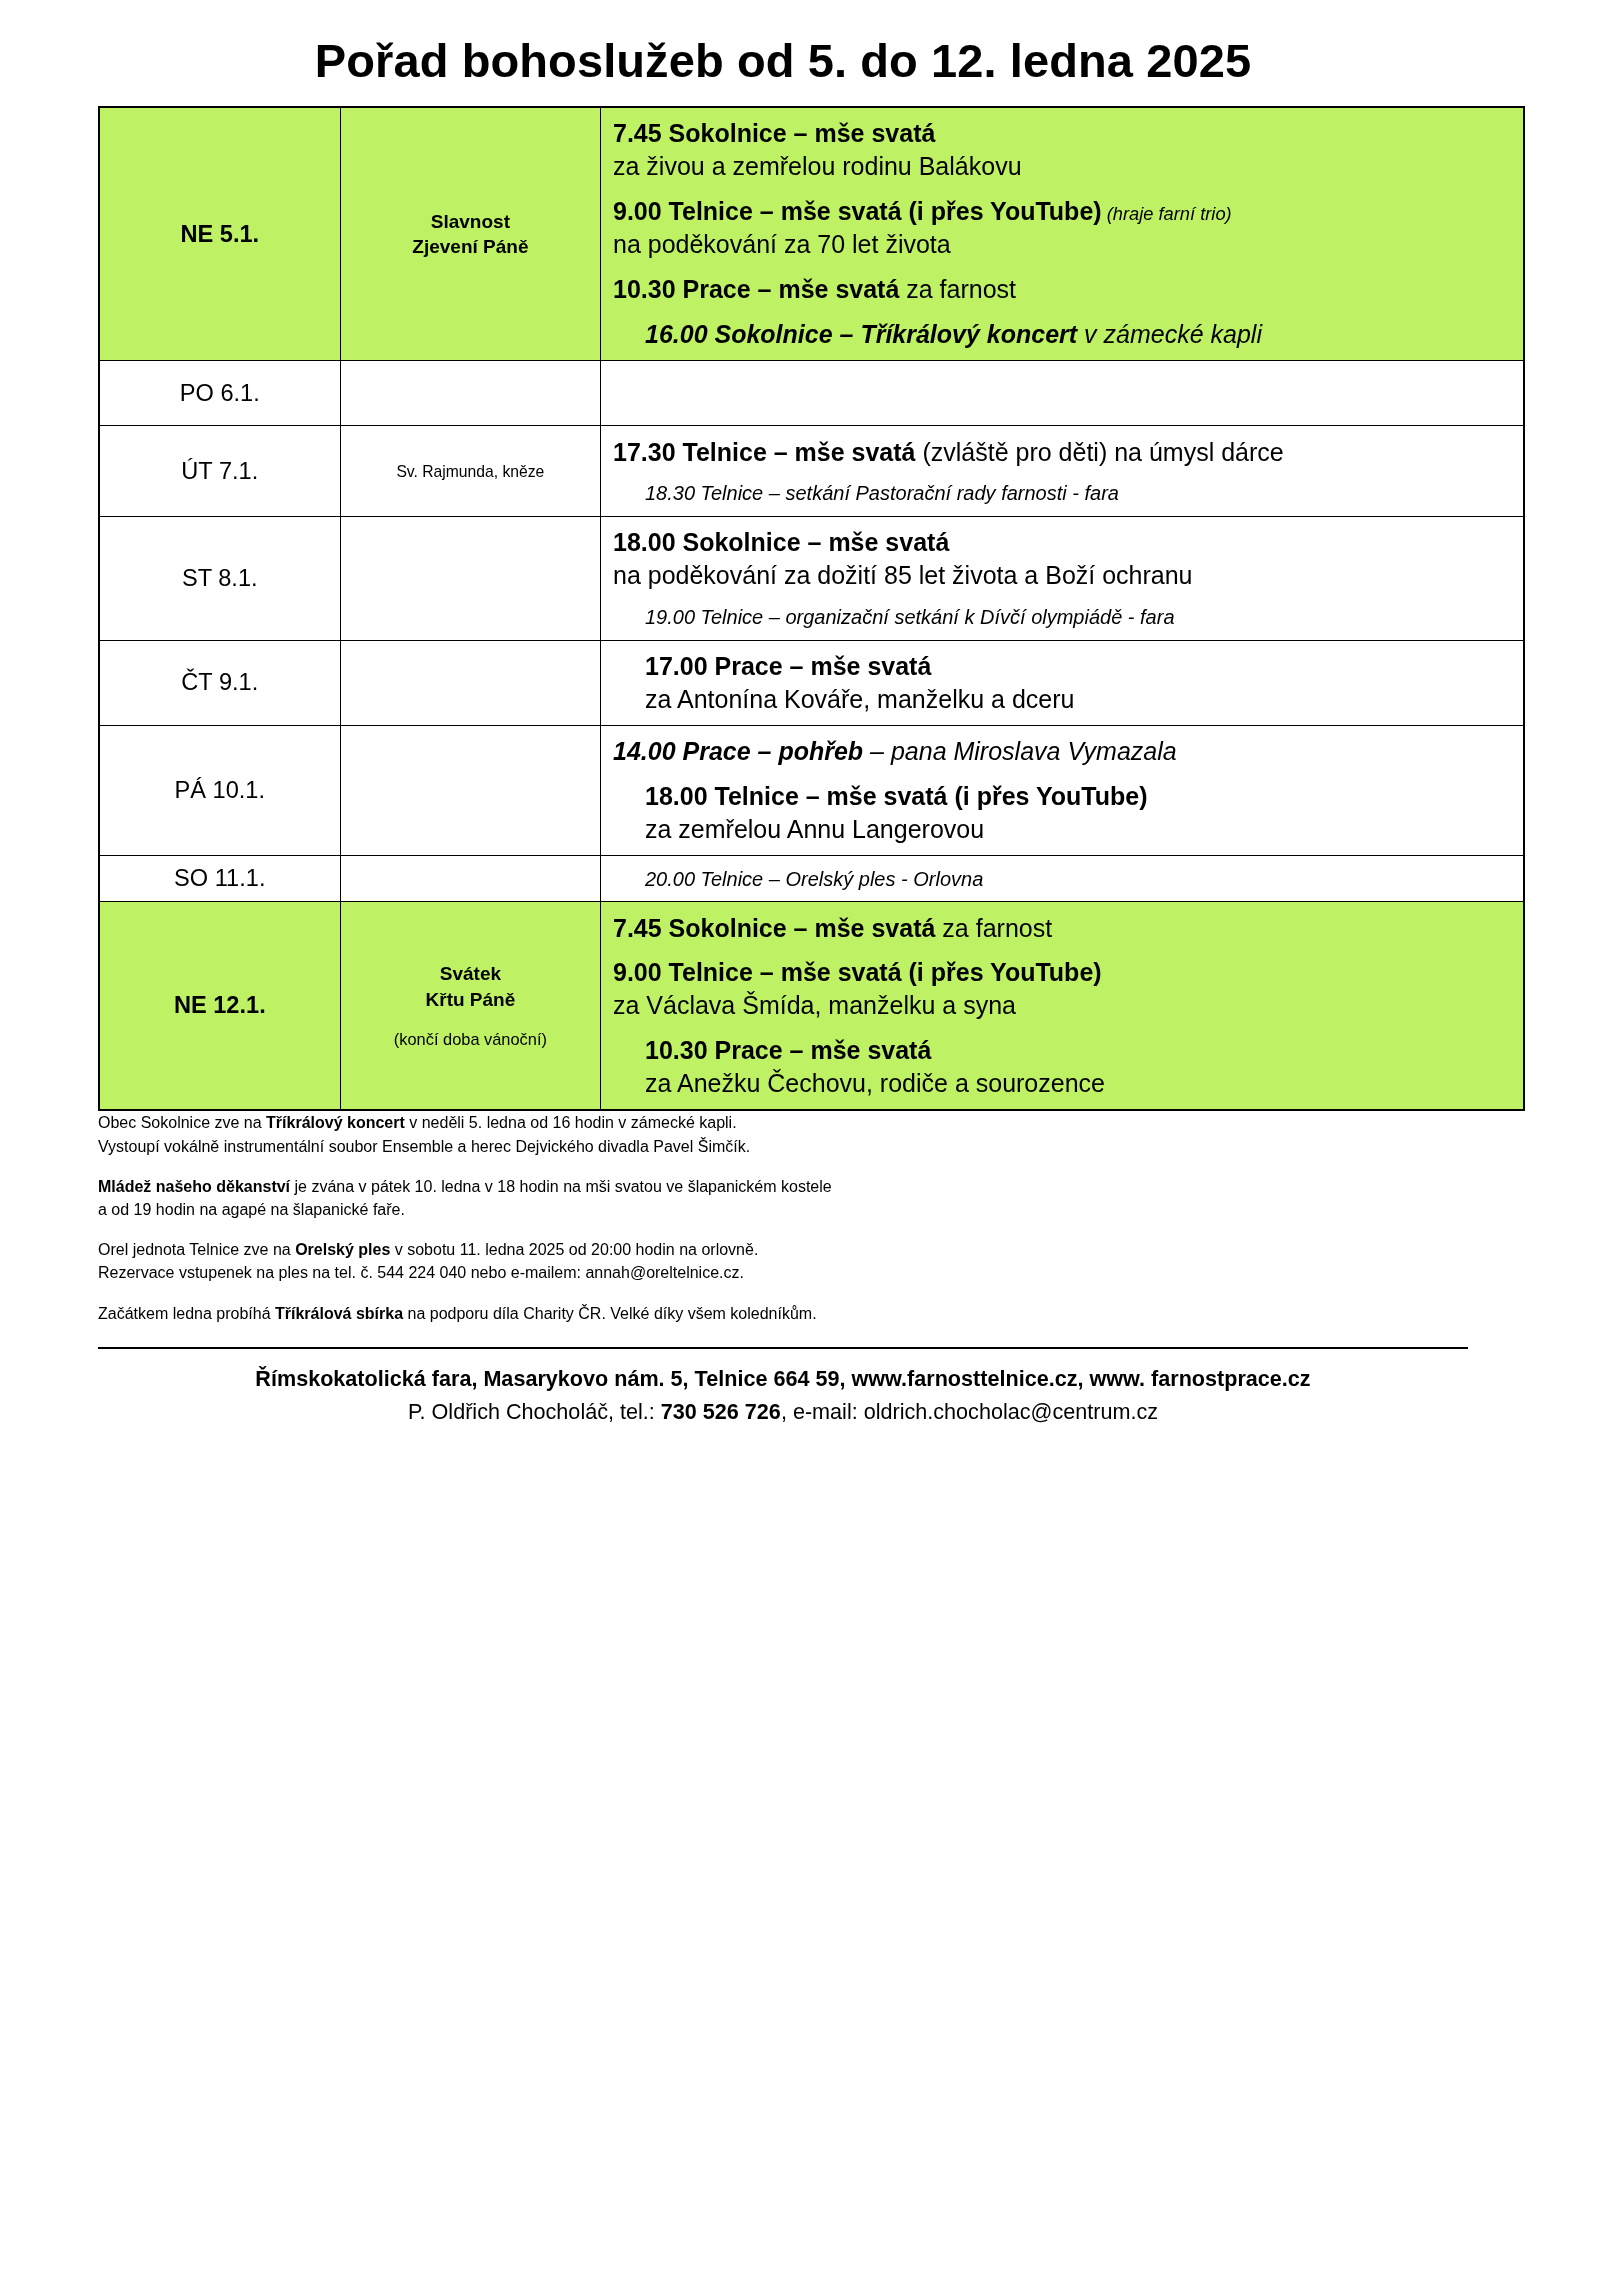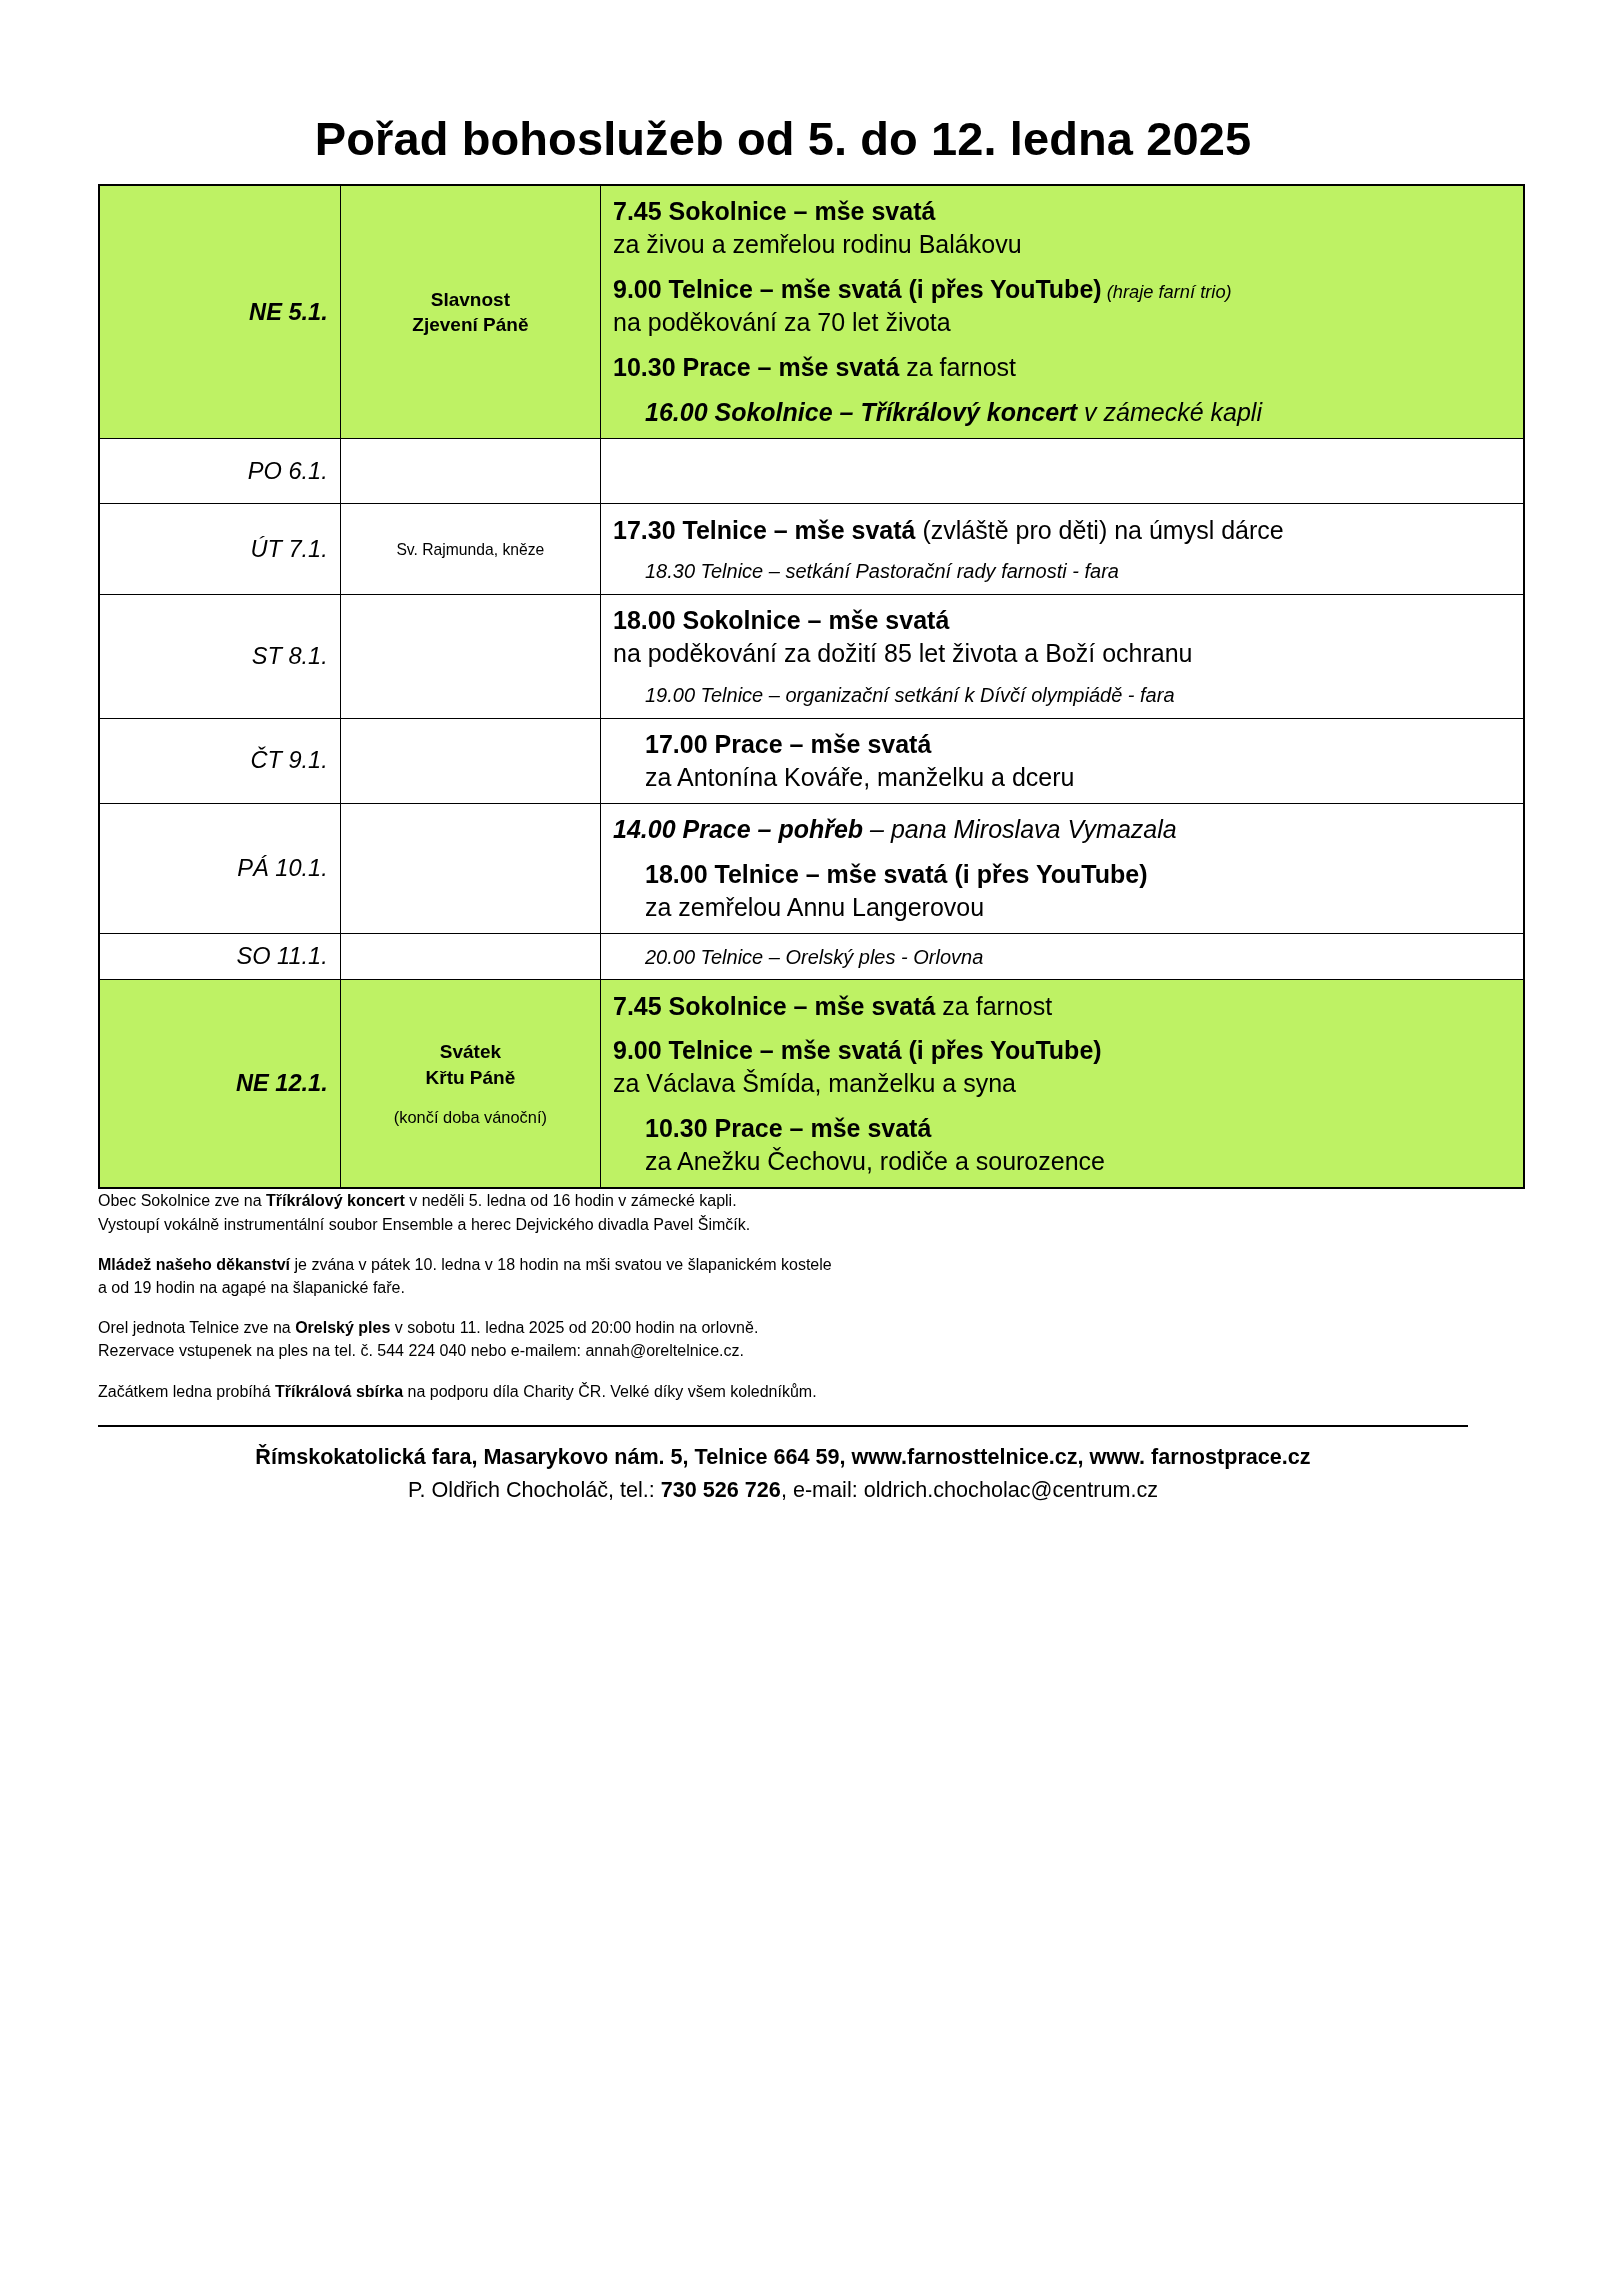--- a/index.html
+++ b/index.html
@@ -11,21 +11,21 @@
     width: 1623px;
     height: 2295px;
     font-family: "Liberation Sans", sans-serif;
     color: #000000;
     -webkit-font-smoothing: antialiased;
   }
   .page {
     box-sizing: border-box;
     width: 1566px;
     height: 2295px;
-    padding: 111px 98px 39px 98px;
+    padding: 33px 98px 39px 98px;
   }
   h1.title {
     font-size: 47px;
     font-weight: bold;
     text-align: center;
     margin: 0 0 18.3px 0;
     letter-spacing: 0.1px;
   }
   table.schedule {
     width: 1427px;
@@ -33,23 +33,22 @@
     table-layout: fixed;
     border: 2px solid #000;
   }
   table.schedule td {
     border: 1.3px solid #000;
     vertical-align: middle;
     padding: 9.2px 11.8px;
   }
   td.col-day {
     width: 216px;
-    text-align: right;
+    text-align: center;
     font-size: 23.6px;
-    font-style: italic;
   }
   td.col-feast {
     width: 236px;
     text-align: center;
     font-size: 19px;
     font-weight: bold;
     line-height: 1.35;
   }
   td.col-events {
     padding-left: 17px;

